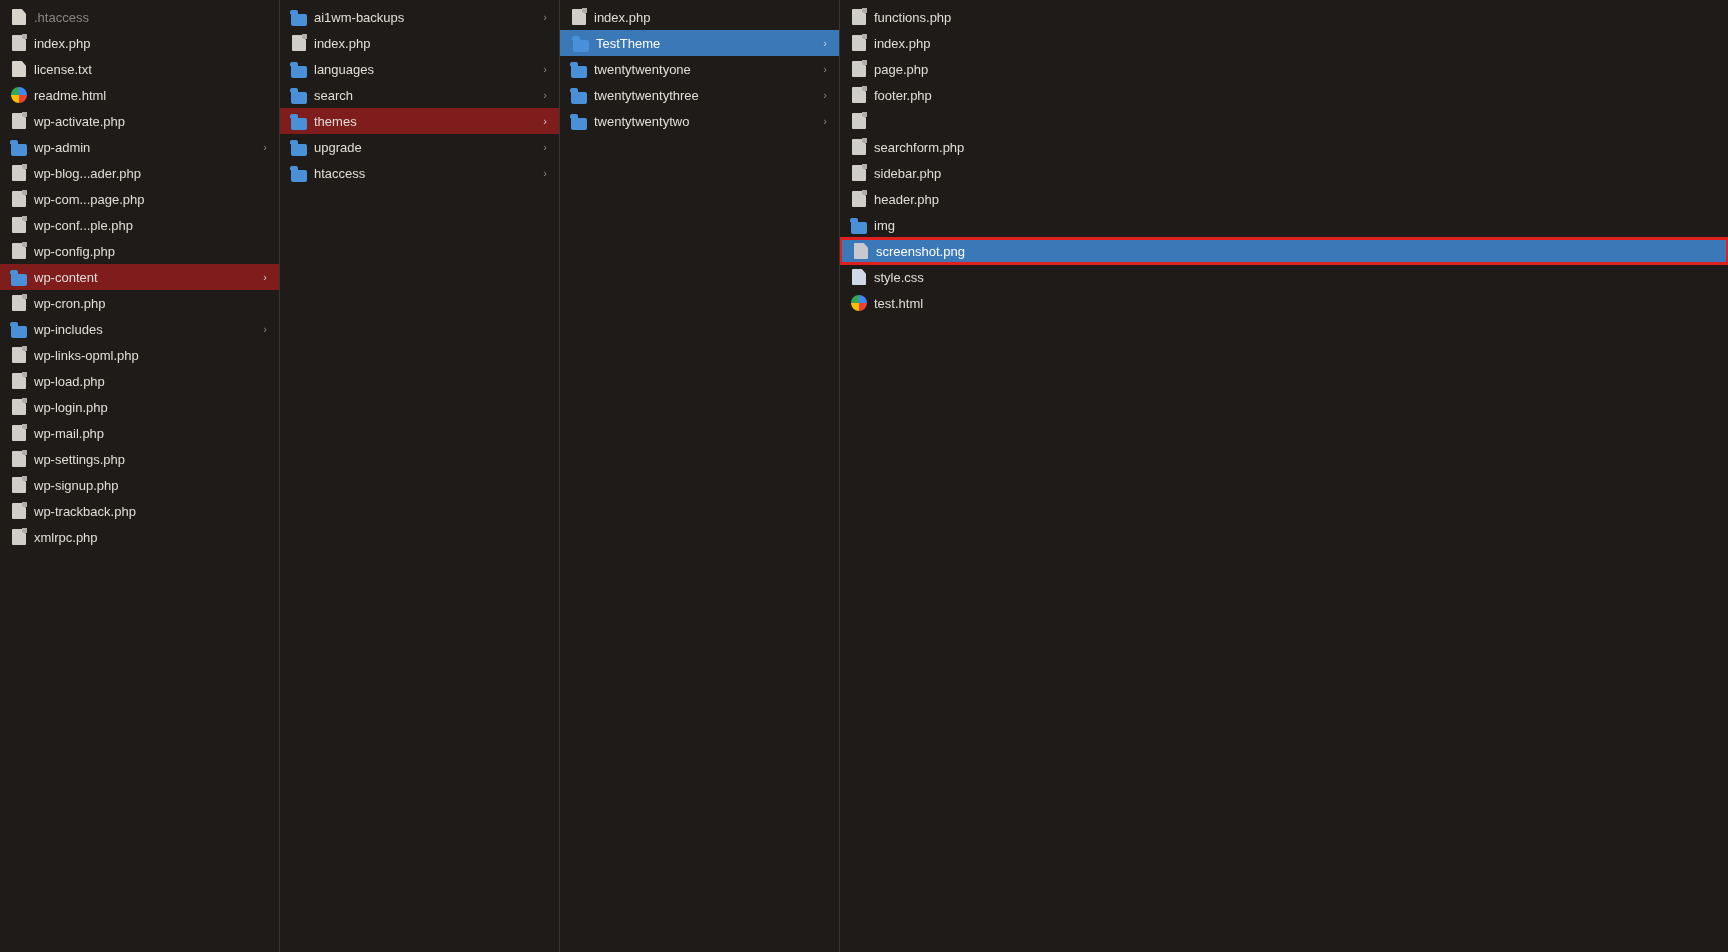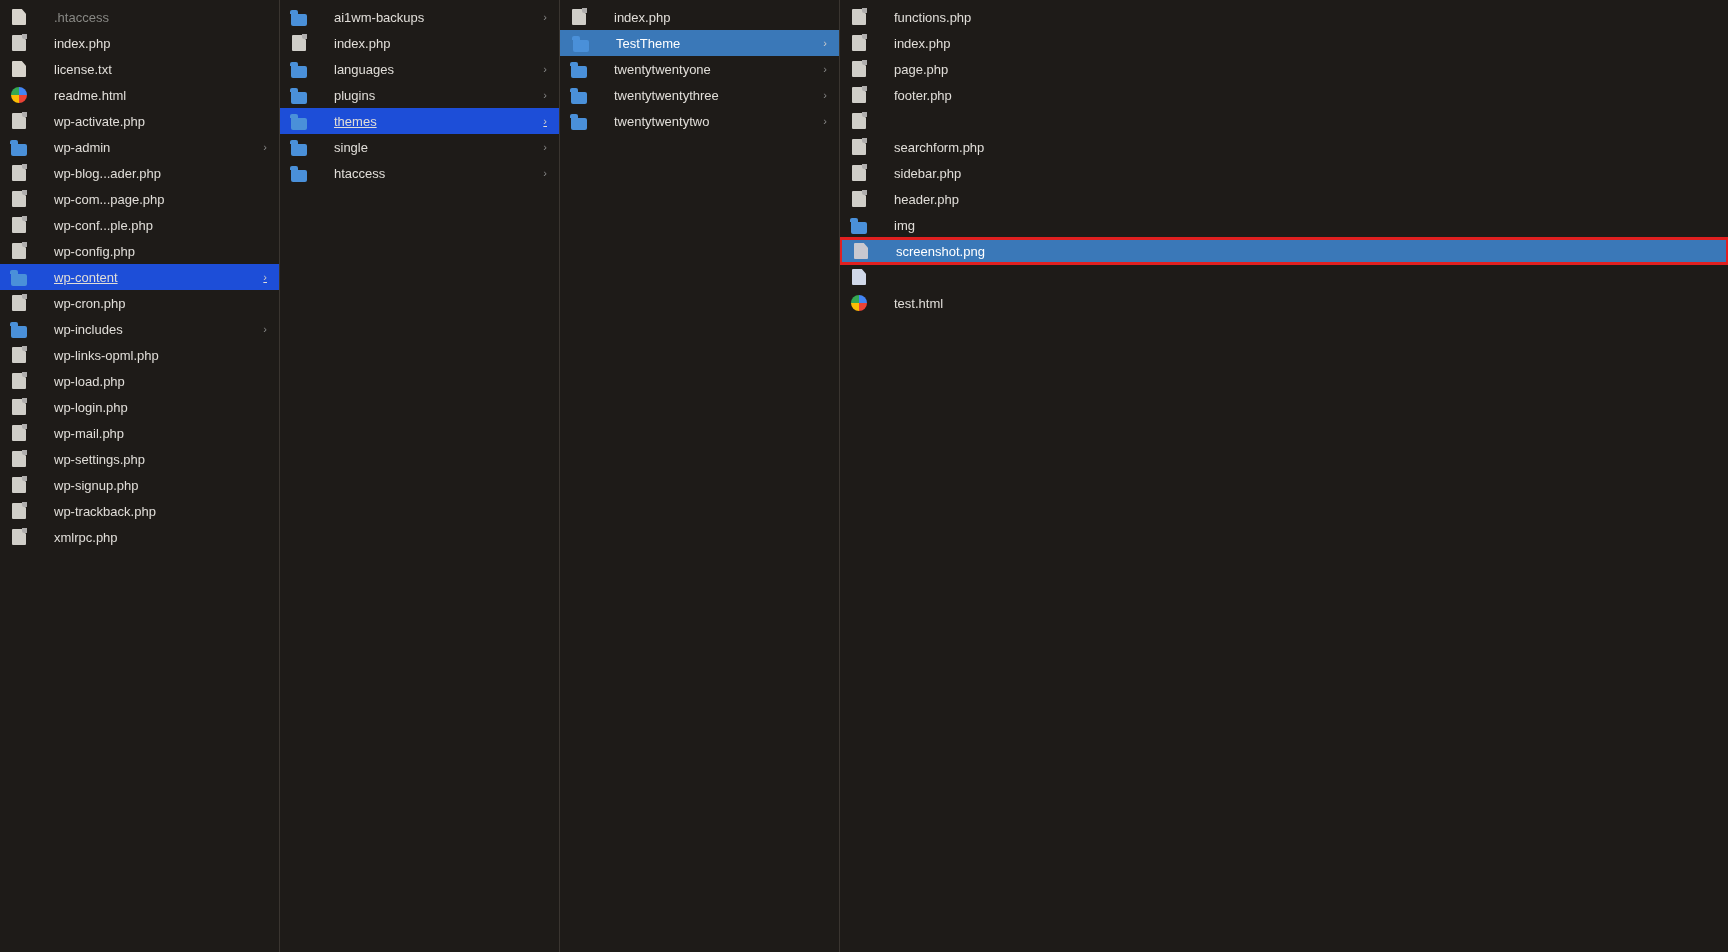--- a/index.html
+++ b/index.html
@@ -37,39 +37,37 @@
       height: 26px;
       position: relative;
     }
 
     .file-item.selected-blue {
       background: #3a78b8;
       padding-left: 12px;
     }
 
     .file-item.selected-gray {
-      background: #1d4ed8;
-      text-decoration: underline;
+      background: #7f1d1d;
     }
 
     .file-item.highlighted-red {
       outline: 3px solid #e02020;
       outline-offset: -2px;
       background: #3a78b8;
       z-index: 10;
       justify-content: space-between;
     }
 
     .file-name {
       flex: 1;
       overflow: hidden;
       text-overflow: ellipsis;
       white-space: nowrap;
       color: #e0ddd8;
-      margin-left: 20px;
     }
 
     .file-item.selected-blue .file-name,
     .file-item.highlighted-red .file-name {
       color: #ffffff;
     }
 
     .chevron {
       color: #888;
       font-size: 11px;
@@ -317,31 +315,31 @@
       <span class="icon icon-php"></span>
       <span class="file-name">index.php</span>
     </div>
     <div class="file-item">
       <span class="icon icon-folder"></span>
       <span class="file-name">languages</span>
       <span class="chevron">›</span>
     </div>
     <div class="file-item">
       <span class="icon icon-folder"></span>
-      <span class="file-name">plugins</span>
+      <span class="file-name">search</span>
       <span class="chevron">›</span>
     </div>
     <div class="file-item selected-gray">
       <span class="icon icon-folder"></span>
       <span class="file-name">themes</span>
       <span class="chevron">›</span>
     </div>
     <div class="file-item">
       <span class="icon icon-folder"></span>
-      <span class="file-name">single</span>
+      <span class="file-name">upgrade</span>
       <span class="chevron">›</span>
     </div>
     <div class="file-item">
       <span class="icon icon-folder"></span>
       <span class="file-name">htaccess</span>
       <span class="chevron">›</span>
     </div>
   </div>
 <div class="column">
     <div class="file-item">
@@ -404,20 +402,21 @@
     <div class="file-item">
       <span class="icon icon-folder"></span>
       <span class="file-name">img</span>
     </div>
     <div class="file-item selected-blue highlighted-red">
       <span class="icon icon-png"></span>
       <span class="file-name">screenshot.png</span>
     </div>
     <div class="file-item">
       <span class="icon icon-css"></span>
+      <span class="file-name">style.css</span>
     </div>
     <div class="file-item">
       <span class="icon" style="position:relative;width:18px;height:18px;margin-right:6px;flex-shrink:0;">
         <span class="icon-html-inner"></span>
       </span>
       <span class="file-name">test.html</span>
     </div>
   </div>
 
 </body></html>

